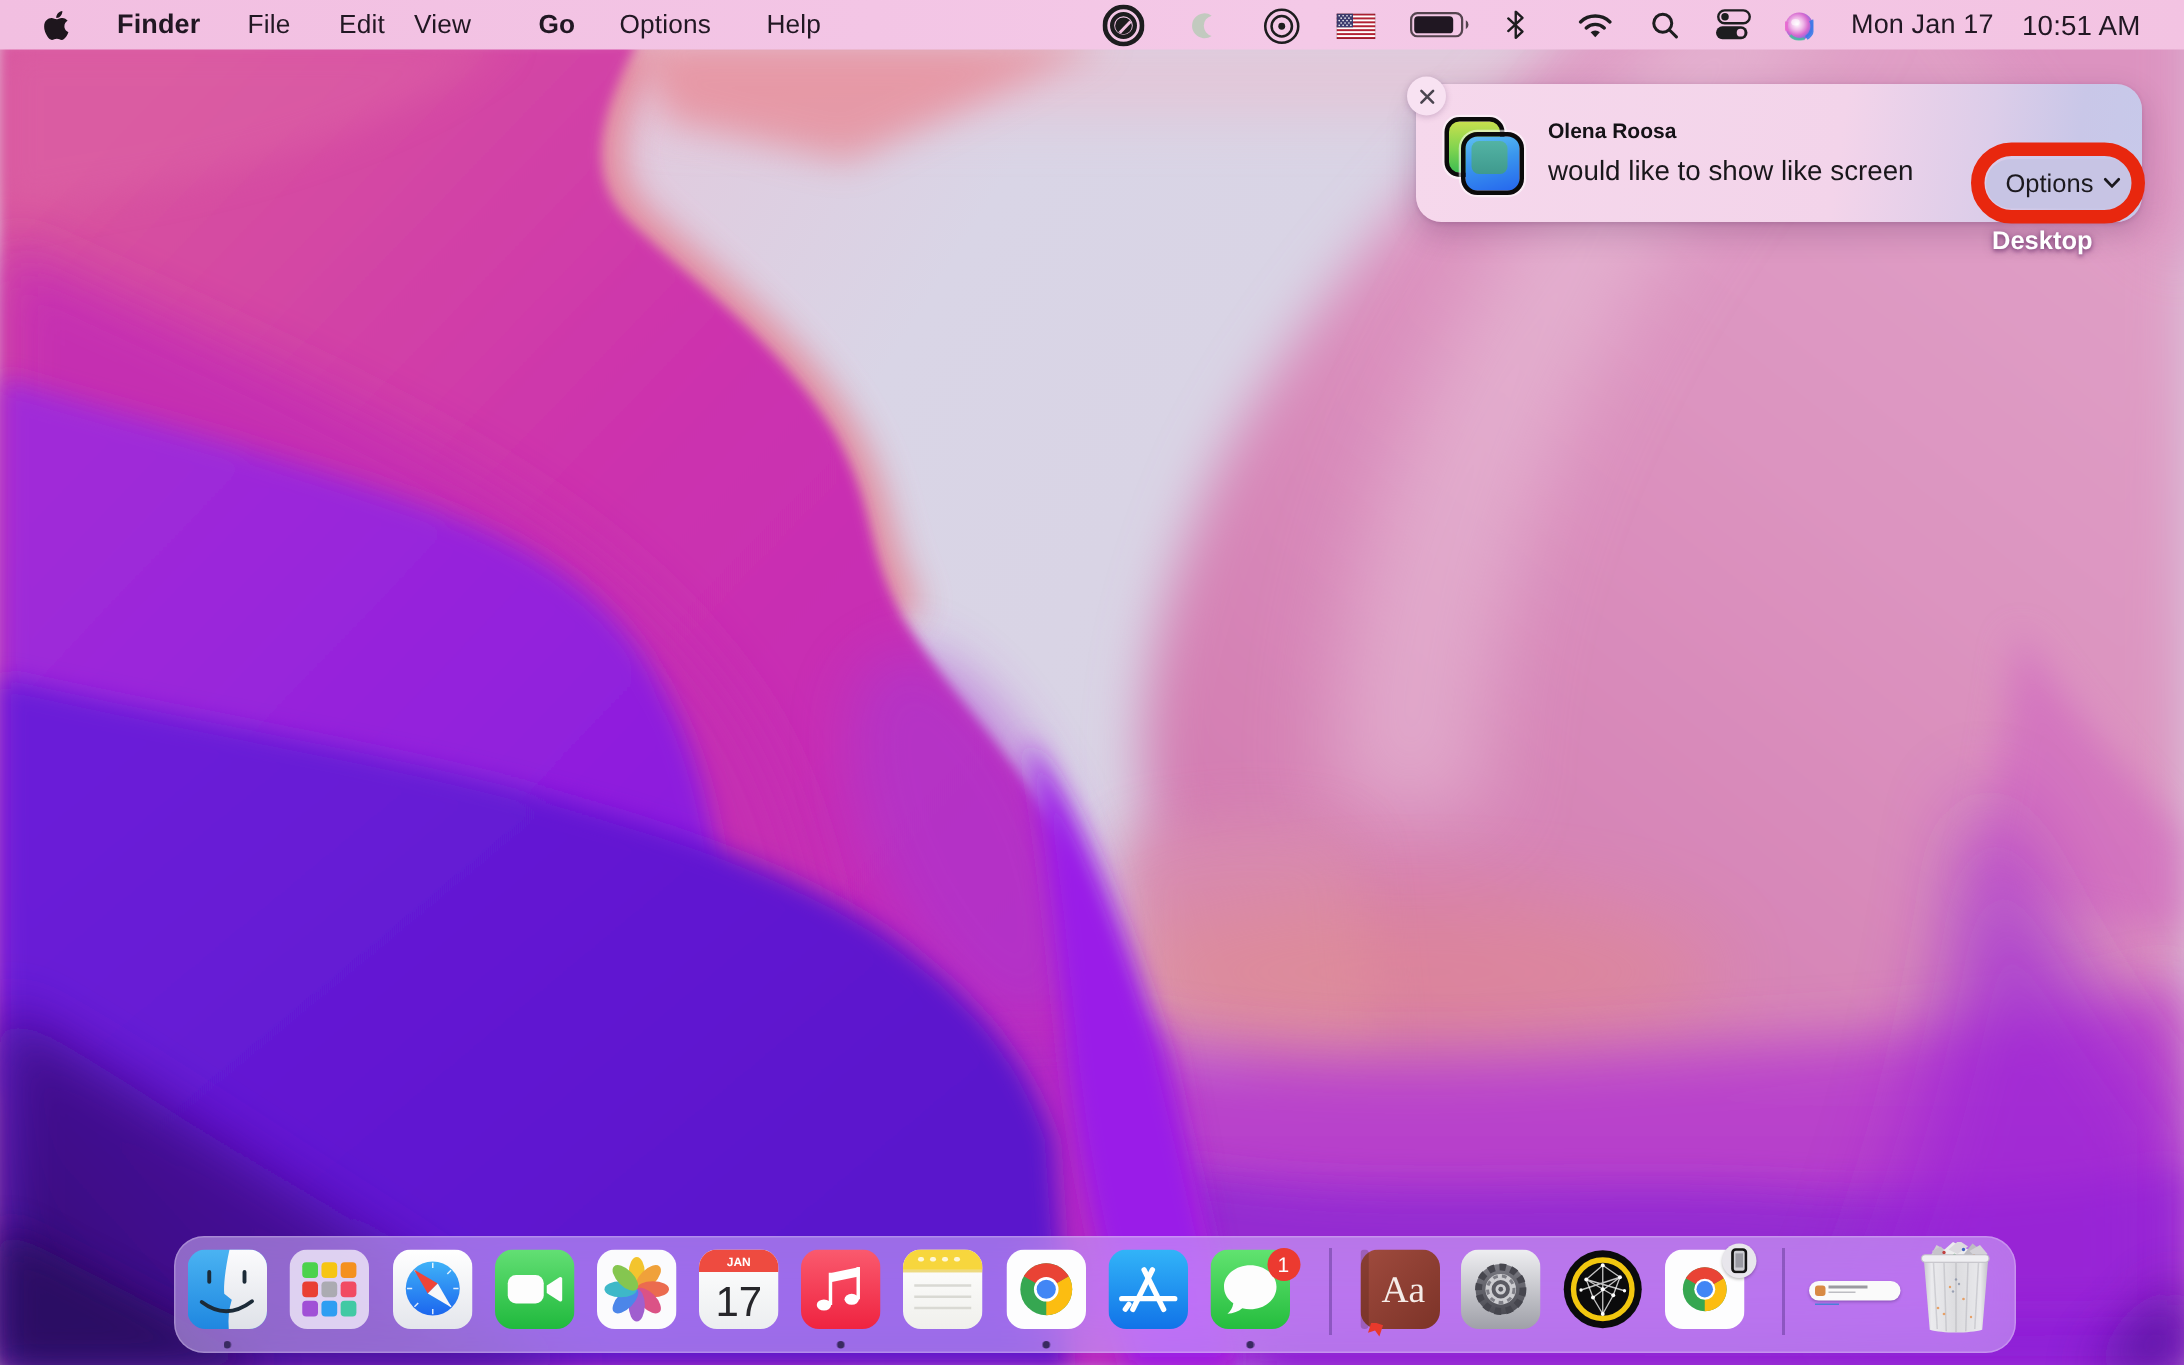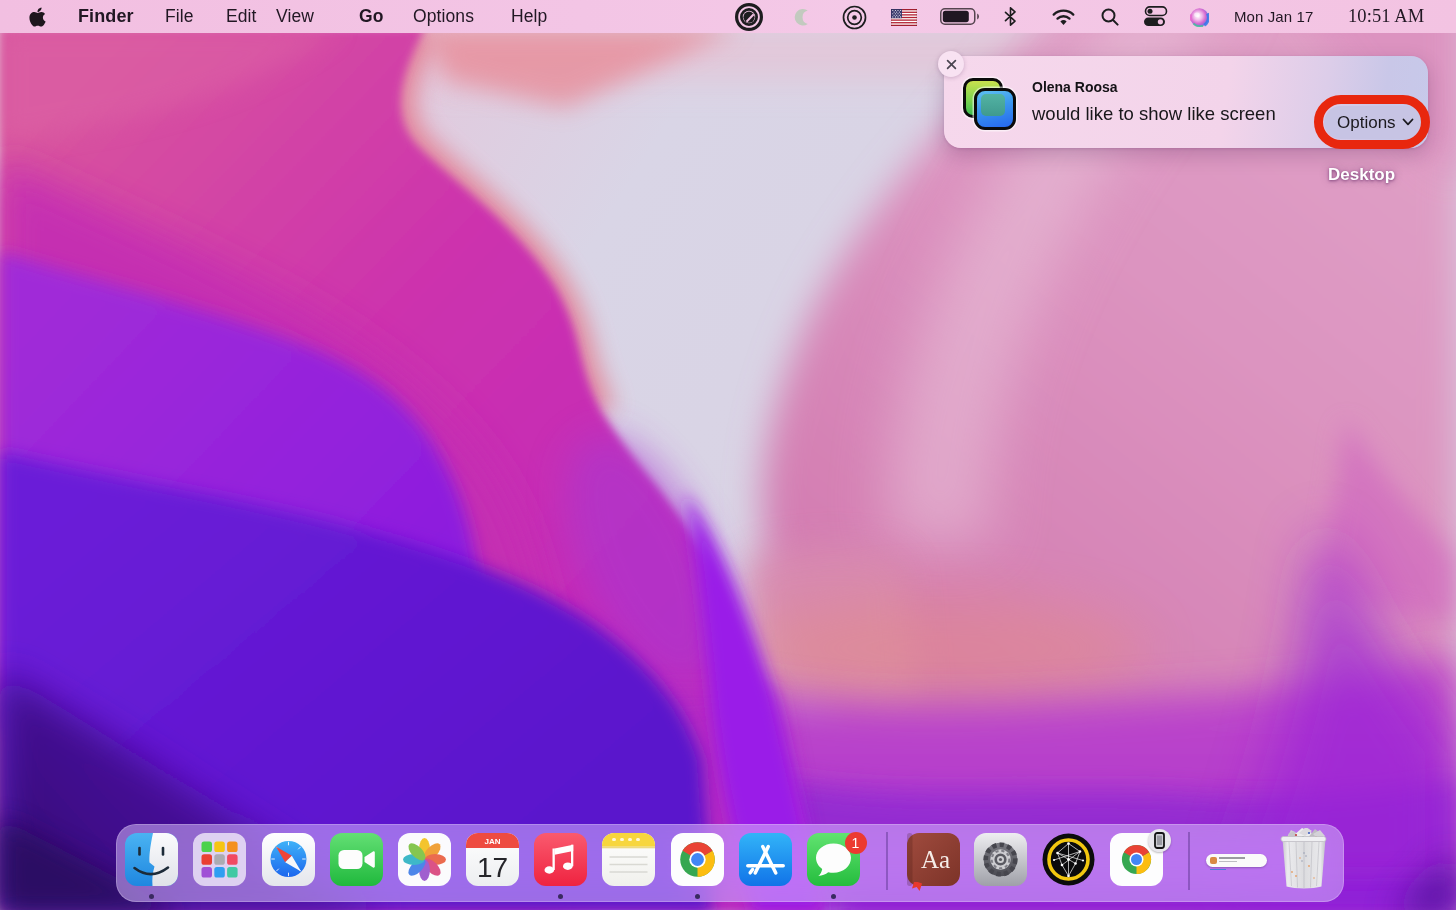--- a/index.html
+++ b/index.html
@@ -205,22 +205,22 @@
           <stop offset="0.78" stop-color="#7a6ae0"></stop>
           <stop offset="1" stop-color="#3a7ae0"></stop>
         </radialGradient>
       </defs>
       <circle cx="9.5" cy="9.5" r="9.2" fill="url(#siri)"></circle>
       <path d="M17.5,5.5 A9.2,9.2 0 0 1 14.2,17.3" stroke="#3a7ae8" stroke-width="3" fill="none" opacity="0.9"></path>
       <path d="M3.5,15.5 A9.2,9.2 0 0 0 13,17.8" stroke="#40c49a" stroke-width="2" fill="none" opacity="0.8"></path>
       <path d="M1.2,6.5 A9.2,9.2 0 0 0 1.4,12.5" stroke="#e86ad0" stroke-width="2.2" fill="none" opacity="0.9"></path>
       <ellipse cx="7" cy="6.8" rx="2.8" ry="2.2" fill="rgba(255,255,255,0.55)"></ellipse>
     </svg>
-    <span class="abs mtx" style="left:1234px;font-size:15px;">Mon Jan 17</span>
-    <span class="abs mtx" style="left:1348px;font-size:18.5px;font-family:Liberation Serif, serif;">10:51 AM</span>
+    <span class="abs mtx" style="left:1234px;font-size:18px;">Mon Jan 17</span>
+    <span class="abs mtx" style="left:1348px;font-size:18.5px;">10:51 AM</span>
   </div>
 
   <div class="abs" id="notif" style="left:944px;top:56px;width:484px;height:92px;border-radius:17px;
       background:linear-gradient(98deg,#f6d8ec 0%,#f3d4ea 58%,#dccde9 78%,#c9c7e8 90%,#c7c9ea 100%);
       box-shadow:0 7px 20px rgba(60,20,70,0.22), 0 1px 3px rgba(60,20,70,0.14);"></div>
 
   <div class="abs" style="left:938px;top:51px;width:26px;height:26px;border-radius:50%;background:#f8e2f2;
       box-shadow:0 1px 4px rgba(80,40,90,0.25);"></div>
   <svg class="abs" style="left:944.5px;top:57.5px" width="13" height="13" viewBox="0 0 13 13">
     <path d="M2.6,2.6 L10.4,10.4 M10.4,2.6 L2.6,10.4" stroke="#4a4550" stroke-width="1.7" stroke-linecap="round"></path>
@@ -239,21 +239,21 @@
   <div class="abs" style="left:1032px;top:105px;font-size:18.5px;line-height:1;color:#19171b;">would like to show like screen</div>
 
   <div class="abs" style="left:1324px;top:106px;width:101px;height:33px;border-radius:16.5px;background:#c7c4e4;"></div>
   <div class="abs" style="left:1337px;top:106px;height:33px;line-height:33px;font-size:17px;color:#1b191e;">Options</div>
   <svg class="abs" style="left:1402px;top:118px" width="12" height="9" viewBox="0 0 12 9">
     <path d="M1.5,1.5 L6,6.3 L10.5,1.5" fill="none" stroke="#1b191e" stroke-width="1.8" stroke-linecap="round" stroke-linejoin="round"></path>
   </svg>
 
   <div class="abs" style="left:1314px;top:95px;width:116px;height:54px;border-radius:27px;border:9.5px solid #e8270e;box-sizing:border-box;"></div>
 
-  <div class="abs" style="left:1328px;top:166px;font-size:17px;line-height:1;font-weight:700;color:#ffffff;
+  <div class="abs" style="left:1328px;top:152px;font-size:17px;line-height:1;font-weight:700;color:#ffffff;
       text-shadow:0 1px 3px rgba(70,15,80,0.6),0 0 8px rgba(70,15,80,0.35);">Desktop</div>
 
   <div class="abs" id="dock" style="left:116px;top:824px;width:1228px;height:78px;border-radius:20px;
       background:rgba(206,180,242,0.55);backdrop-filter:blur(22px) saturate(1.05) brightness(1.08);
       border:1px solid rgba(255,255,255,0.22);box-sizing:border-box;"></div>
   <div class="abs" style="left:886px;top:832px;width:1.5px;height:58px;background:rgba(70,40,120,0.38);"></div>
   <div class="abs" style="left:1188px;top:832px;width:1.5px;height:58px;background:rgba(70,40,120,0.38);"></div>
 
   <div class="abs dot" style="left:149px;"></div>
   <div class="abs dot" style="left:558px;"></div>

